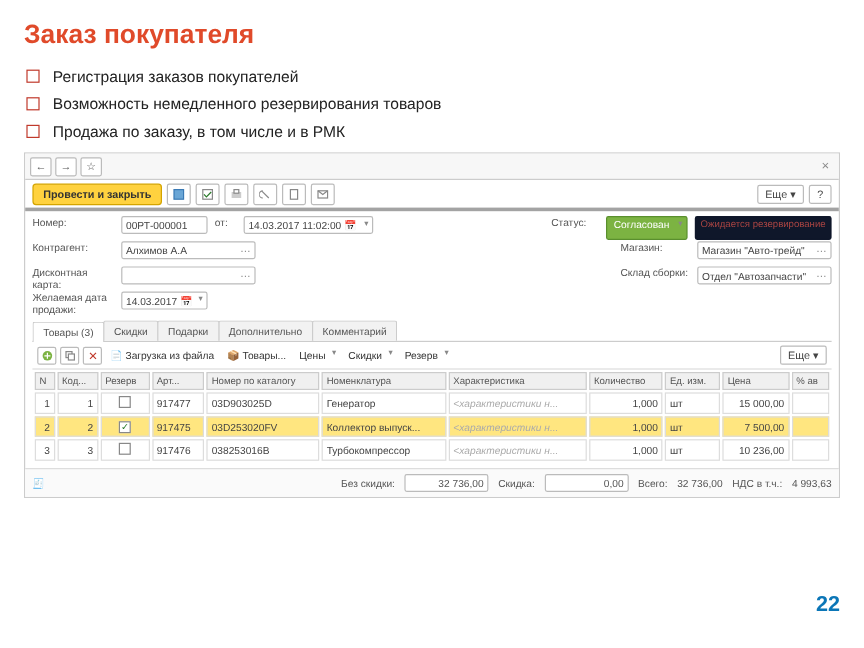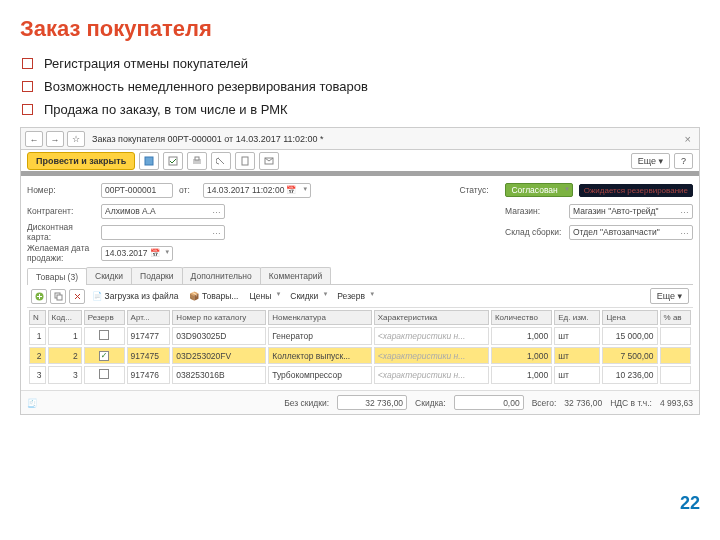--- a/index.html
+++ b/index.html
@@ -7,31 +7,31 @@
 .slide{padding:16px 20px 0 20px}
 .title{color:#e04a2a;font-size:22px;font-weight:600;margin-bottom:14px}
 .bullets{list-style:none;margin-bottom:10px}
 .bullets li{font-size:13px;color:#222;margin-bottom:8px;padding-left:24px;position:relative}
 .bullets li:before{content:"";position:absolute;left:2px;top:2px;width:9px;height:9px;border:1.5px solid #c0392b}
 .app{border:1px solid #ccc;background:#fff;font-size:9px;color:#444}
 .toolbar{display:flex;align-items:center;height:22px;border-bottom:1px solid #ccc;background:#f7f7f7;padding:0 4px;gap:3px}
 .tb-btn{border:1px solid #bbb;background:#fff;border-radius:2px;width:18px;height:16px;display:flex;align-items:center;justify-content:center;font-size:9px;color:#555}
 .tb-title{font-size:9px;color:#333;margin-left:4px;flex:1}
 .close-x{margin-left:auto;font-size:11px;color:#888;padding:0 4px}
-.actionbar{display:flex;align-items:center;height:26px;padding:3px 6px;gap:4px;border-bottom:5px solid #a3a3a3}
+.actionbar{display:flex;align-items:center;height:26px;padding:3px 6px;gap:4px;border-bottom:3px solid #a3a3a3}
 .yellow-btn{background:#ffd23f;border:1px solid #d4a400;border-radius:3px;padding:3px 8px;font-size:9px;color:#333;font-weight:600}
 .ic-btn{border:1px solid #bbb;background:#fff;border-radius:2px;width:20px;height:18px;display:flex;align-items:center;justify-content:center}
 .spacer{flex:1}
 .more-btn{border:1px solid #bbb;background:#fff;border-radius:2px;padding:2px 6px;font-size:9px}
 .form{padding:4px 6px}
-.row{display:flex;align-items:center;height:20px;gap:6px;margin-bottom:1px}
+.row{display:flex;height:20px;gap:6px;margin-bottom:1px}
 .lbl{font-size:8.5px;color:#555;width:68px}
 .fld{border:1px solid #bbb;background:#fff;height:15px;font-size:8.5px;padding:0 3px;display:flex;align-items:center;border-radius:2px}
 .fld-sm{width:72px}
-.fld-lg{width:124px}
+.fld-lg{width:112px}
 .date-fld{width:108px}
 .grn-btn{background:#7cb342;color:#fff;border:1px solid #5a8f2e;border-radius:2px;padding:1px 5px;font-size:8.5px}
 .pink-badge{background:#0f172a;color:#a94442;border:1px solid #0f172a;border-radius:2px;padding:1px 4px;font-size:8px}
 .dd{position:relative}
 .dd:after{content:"▾";position:absolute;right:3px;top:1px;font-size:7px;color:#888}
 .ell:after{content:"…";position:absolute;right:3px;top:0;font-size:9px;color:#888}
 .tabs{display:flex;border-bottom:1px solid #ccc;margin-top:4px}
 .tab{padding:3px 8px;font-size:8.5px;color:#555;border:1px solid #ccc;border-bottom:none;background:#f2f2f2;margin-right:-1px;border-radius:2px 2px 0 0}
 .tab.active{background:#fff;position:relative;top:1px}
 .tabtb{display:flex;align-items:center;padding:3px 4px;gap:3px;border-bottom:1px solid #ddd}
@@ -48,31 +48,30 @@
 .totals .fld{width:70px;text-align:right;justify-content:flex-end}
 .pagenum{position:absolute;right:20px;bottom:26px;color:#0b76b7;font-size:18px;font-weight:700}
 svg{display:block}
 </style>
 </head>
 <body>
 
 <div class="slide">
   <div class="title">Заказ покупателя</div>
   <ul class="bullets">
-    <li>Регистрация отмены покупателей</li>
+    <li>Регистрация заказов покупателей</li>
     <li>Возможность немедленного резервирования товаров</li>
     <li>Продажа по заказу, в том числе и в РМК</li>
   </ul>
 
   <div class="app">
     <div class="toolbar">
       <div class="tb-btn">←</div>
       <div class="tb-btn">→</div>
       <div class="tb-btn">☆</div>
-      <div class="tb-title">Заказ покупателя 00РТ-000001 от 14.03.2017 11:02:00 *</div>
       <div class="close-x">×</div>
     </div>
 
     <div class="actionbar">
       <div class="yellow-btn">Провести и закрыть</div>
       <div class="ic-btn">
           <svg width="10" height="10">
             <rect x="1" y="1" width="8" height="8" fill="#6aa6d6" stroke="#3a7ab5"></rect>
           </svg>
         </div>

